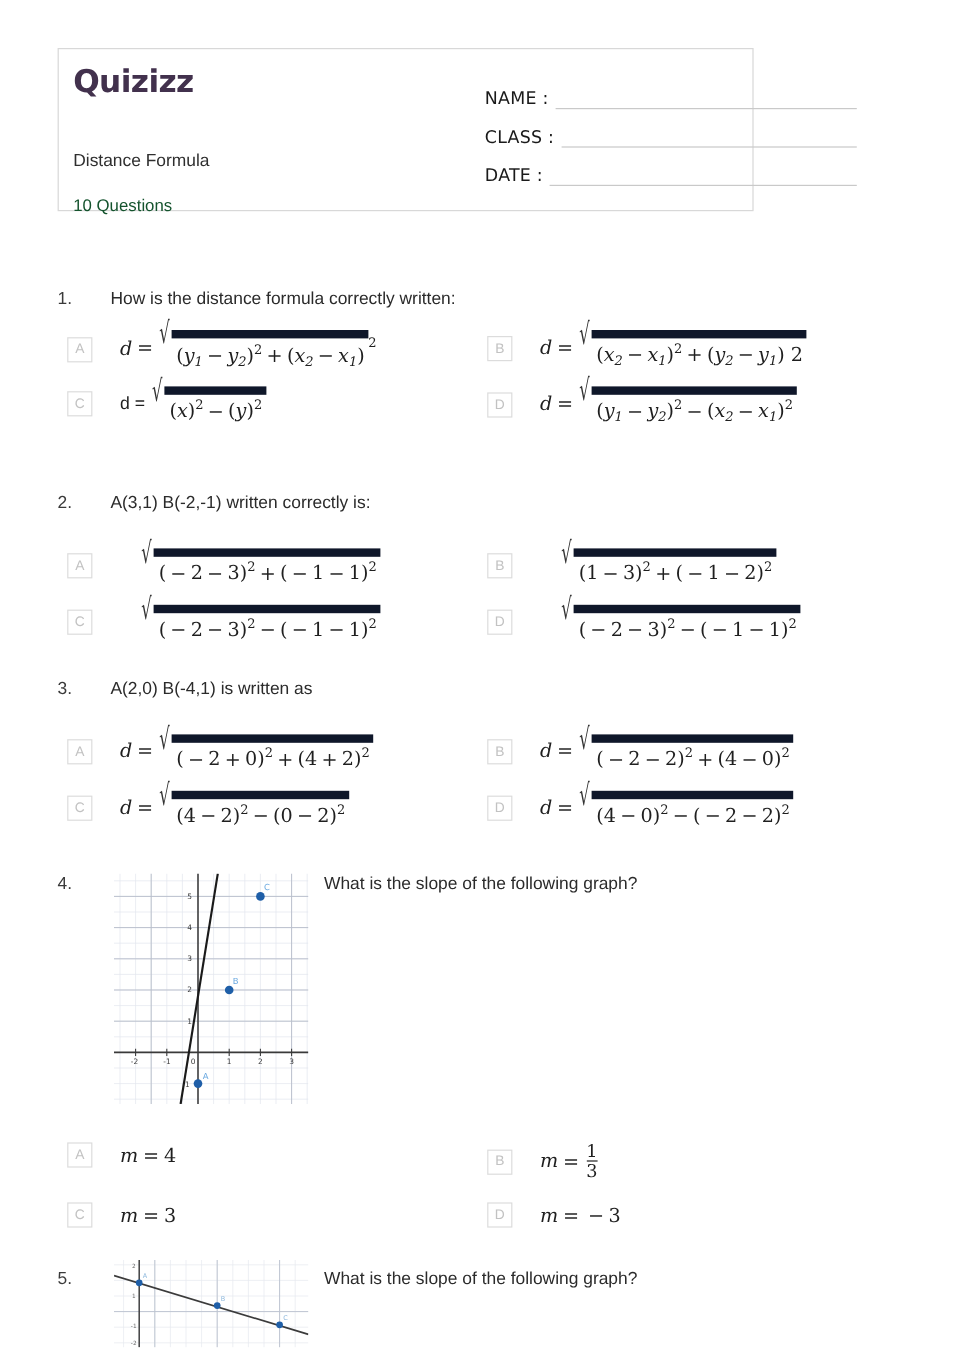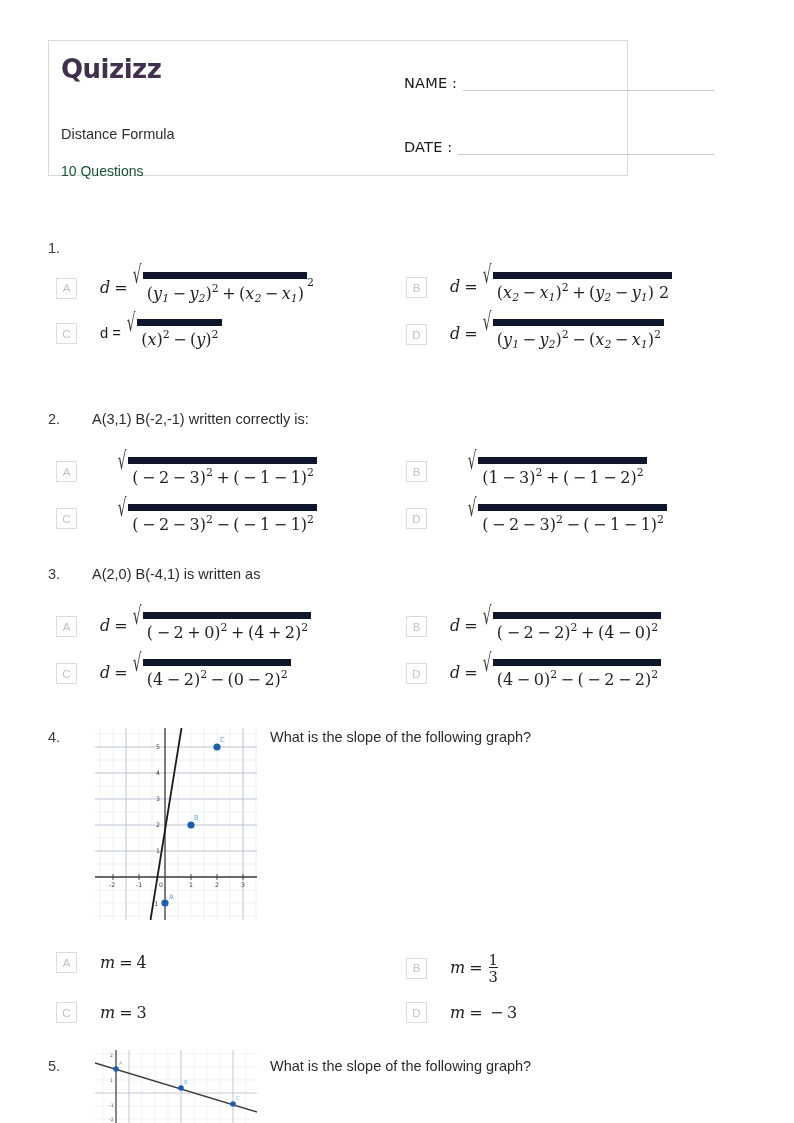--- a/index.html
+++ b/index.html
@@ -202,29 +202,34 @@
     <span class="lead">Quizizz</span>
   </div>
 
   <div class="quiz-title">Distance Formula</div>
   <div class="quiz-count">10 Questions</div>
 
   <div class="field-row" id="row-name">
     <span class="flabel">NAME :</span>
     <span class="fline"></span>
   </div>
+  <div class="field-row" id="row-class">
+    <span class="flabel">CLASS :</span>
+    <span class="fline"></span>
+  </div>
   <div class="field-row" id="row-date">
     <span class="flabel">DATE :</span>
     <span class="fline"></span>
   </div>
 </div>
 
 <div class="question" style="top:240px;">
   <div class="q-head">
     <span class="q-num">1.</span>
+    <span class="q-text">How is the distance formula correctly written:</span>
   </div>
   <div class="options" style="height:94px;">
 
     <div class="opt opt-col-l opt-row-1">
       <span class="opt-badge">A</span>
       <span class="opt-body"><span class="mi">d</span><span class="eq">=</span><span class="rad">
             <span class="rad-sign">√</span>
             <span class="rad-body rad-body-tall">(<span class="mi">y</span><span class="sub">1</span><span class="op">−</span><span class="mi">y</span><span class="sub">2</span>)<span class="sup">2</span><span class="op">+</span>(<span class="mi">x</span><span class="sub">2</span><span class="op">−</span><span class="mi">x</span><span class="sub">1</span>)</span>
           </span><span class="sup">2</span></span>
     </div>

